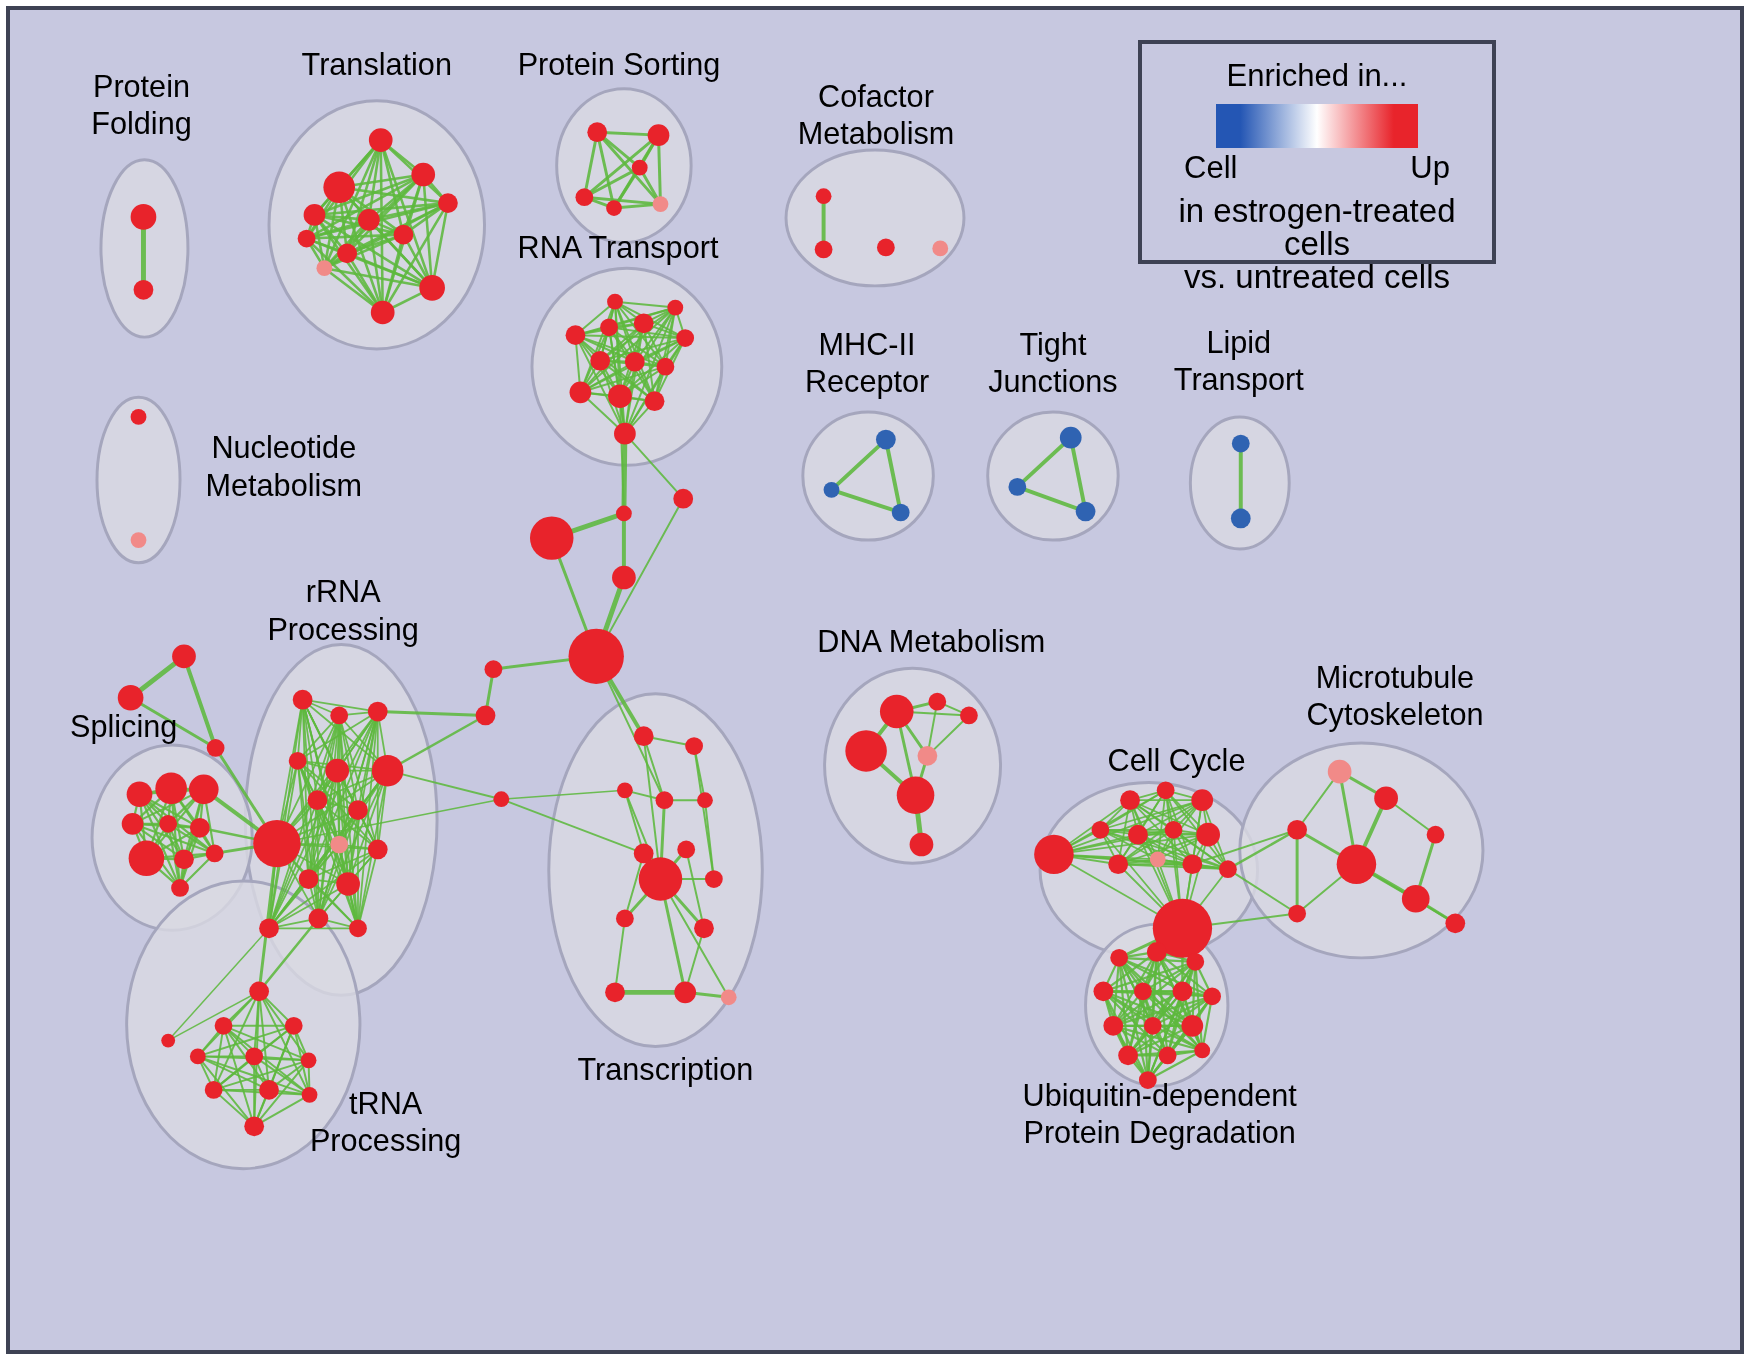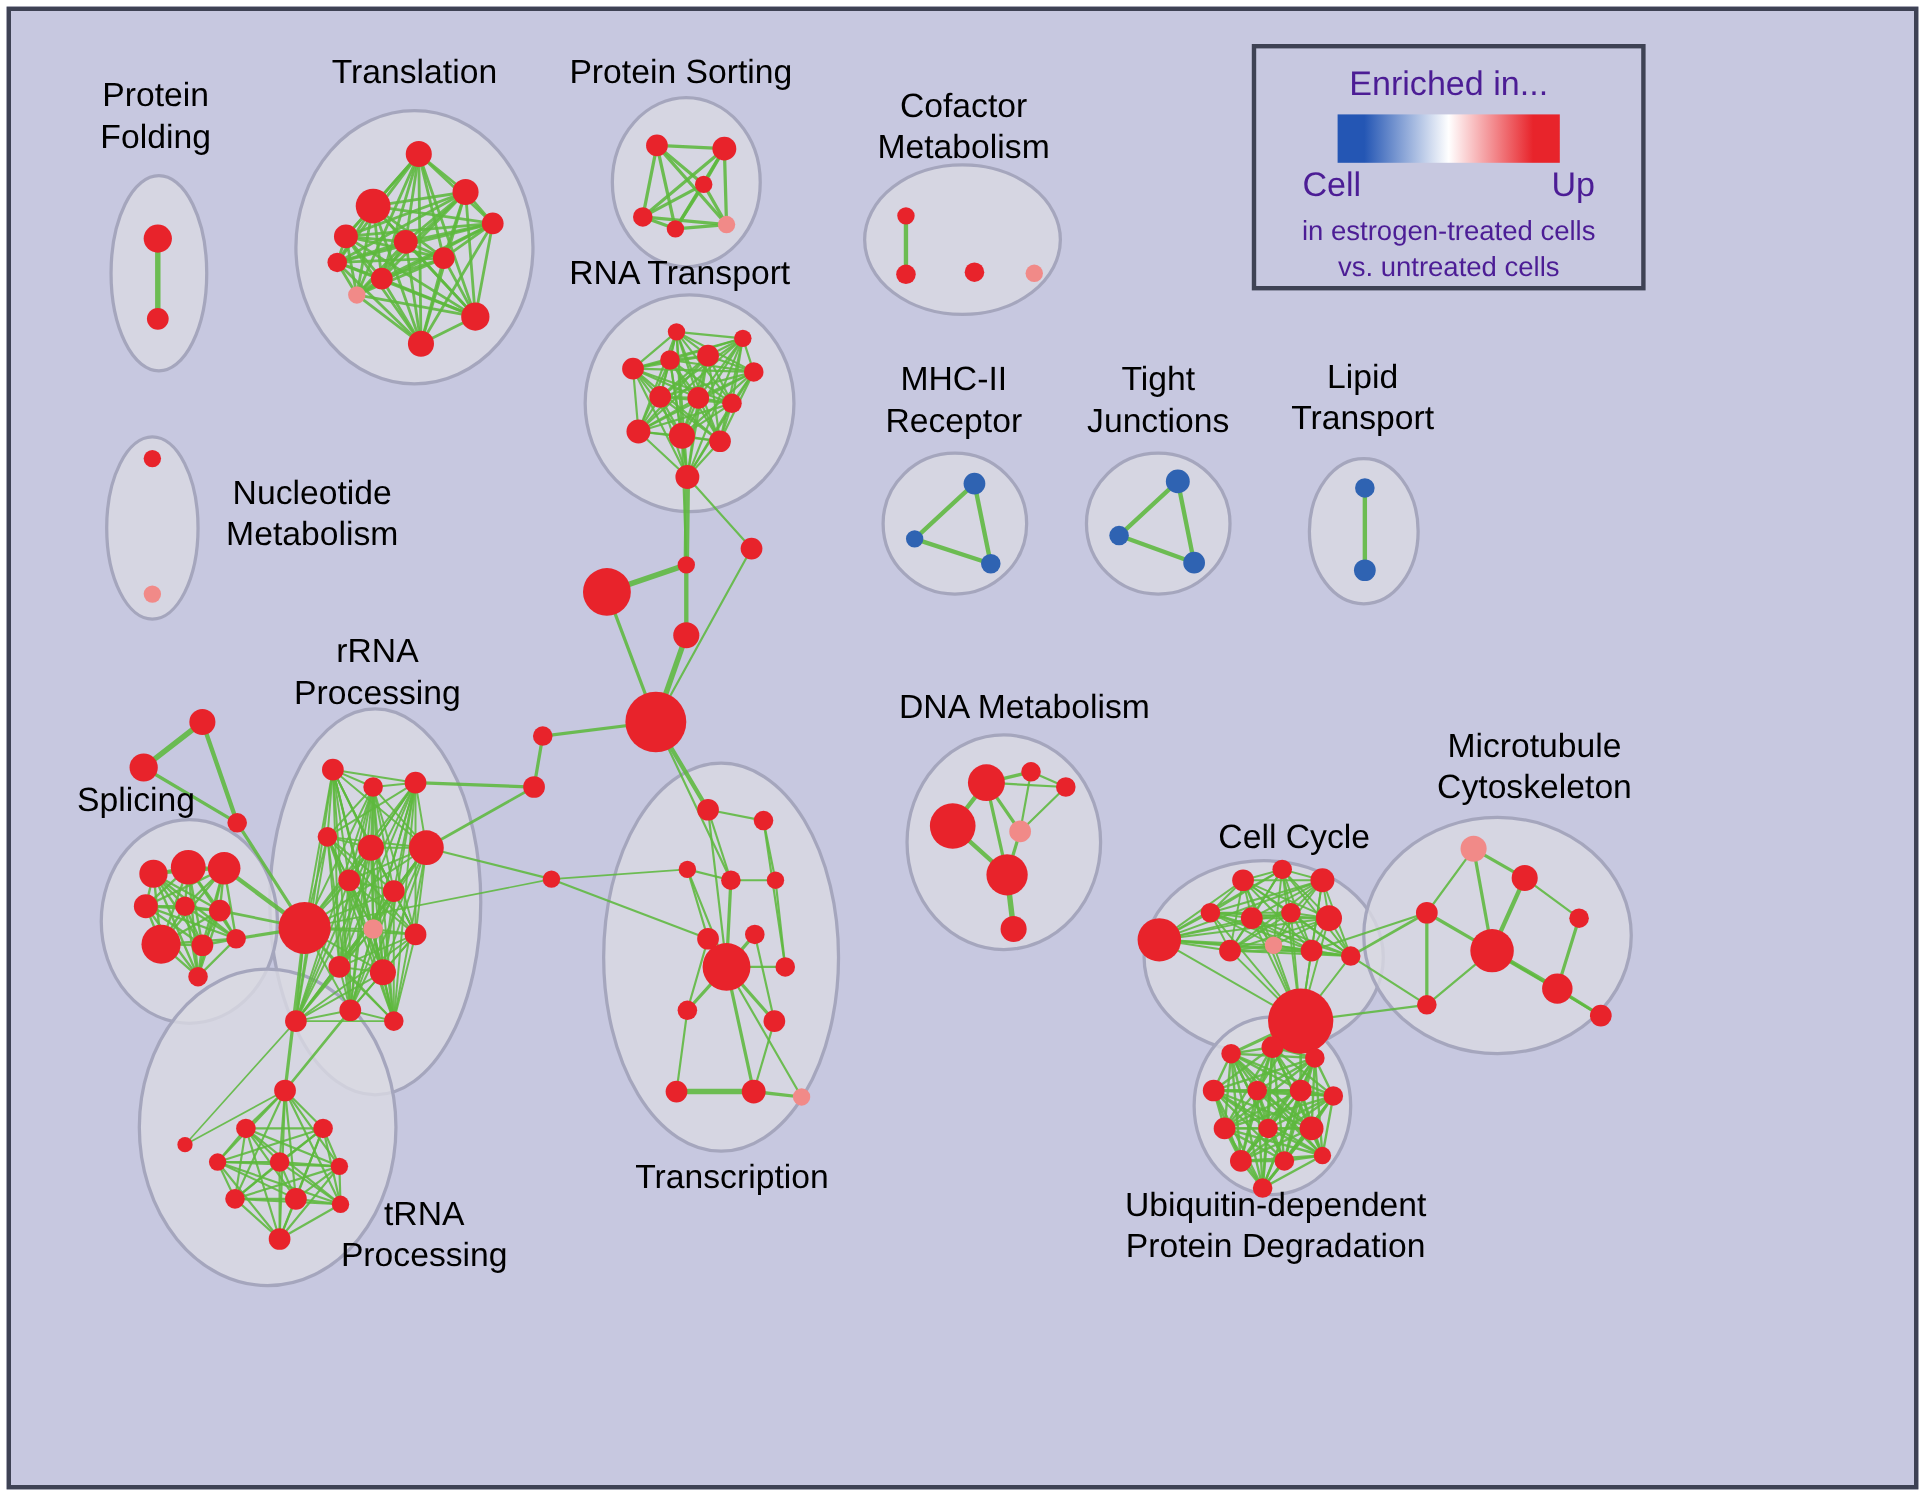--- a/index.html
+++ b/index.html
@@ -20,29 +20,29 @@
     overflow:hidden;
   }
   .figure svg{position:absolute;left:0;top:0;width:100%;height:100%;display:block;}
   .legend{
     position:absolute;
     left:1128px;top:30px;
     width:358px;height:224px;
     box-sizing:border-box;
     border:4px solid var(--border-color,#3e4254);
     text-align:center;
-    color:#4c1d95;
+    color:#000000;
   }
   .legend-title{font-size:31px;margin-top:14px;}
   .legend-gradient{width:202px;height:44px;margin:10px auto 0 auto;}
   .legend-scale{
     display:flex;justify-content:space-between;
     padding:0 42px;font-size:31px;margin-top:2px;
   }
-  .legend-subtitle{font-size:25px;line-height:33px;}
+  .legend-subtitle{font-size:33px;line-height:33px;}
   .legend-subtitle.first{margin-top:8px;}
 </style>
 </head>
 <body>
 
 <div class="page">
   <div class="figure">
 
     <svg id="network" viewBox="0 0 1750 1360" preserveAspectRatio="none">
         <g>

